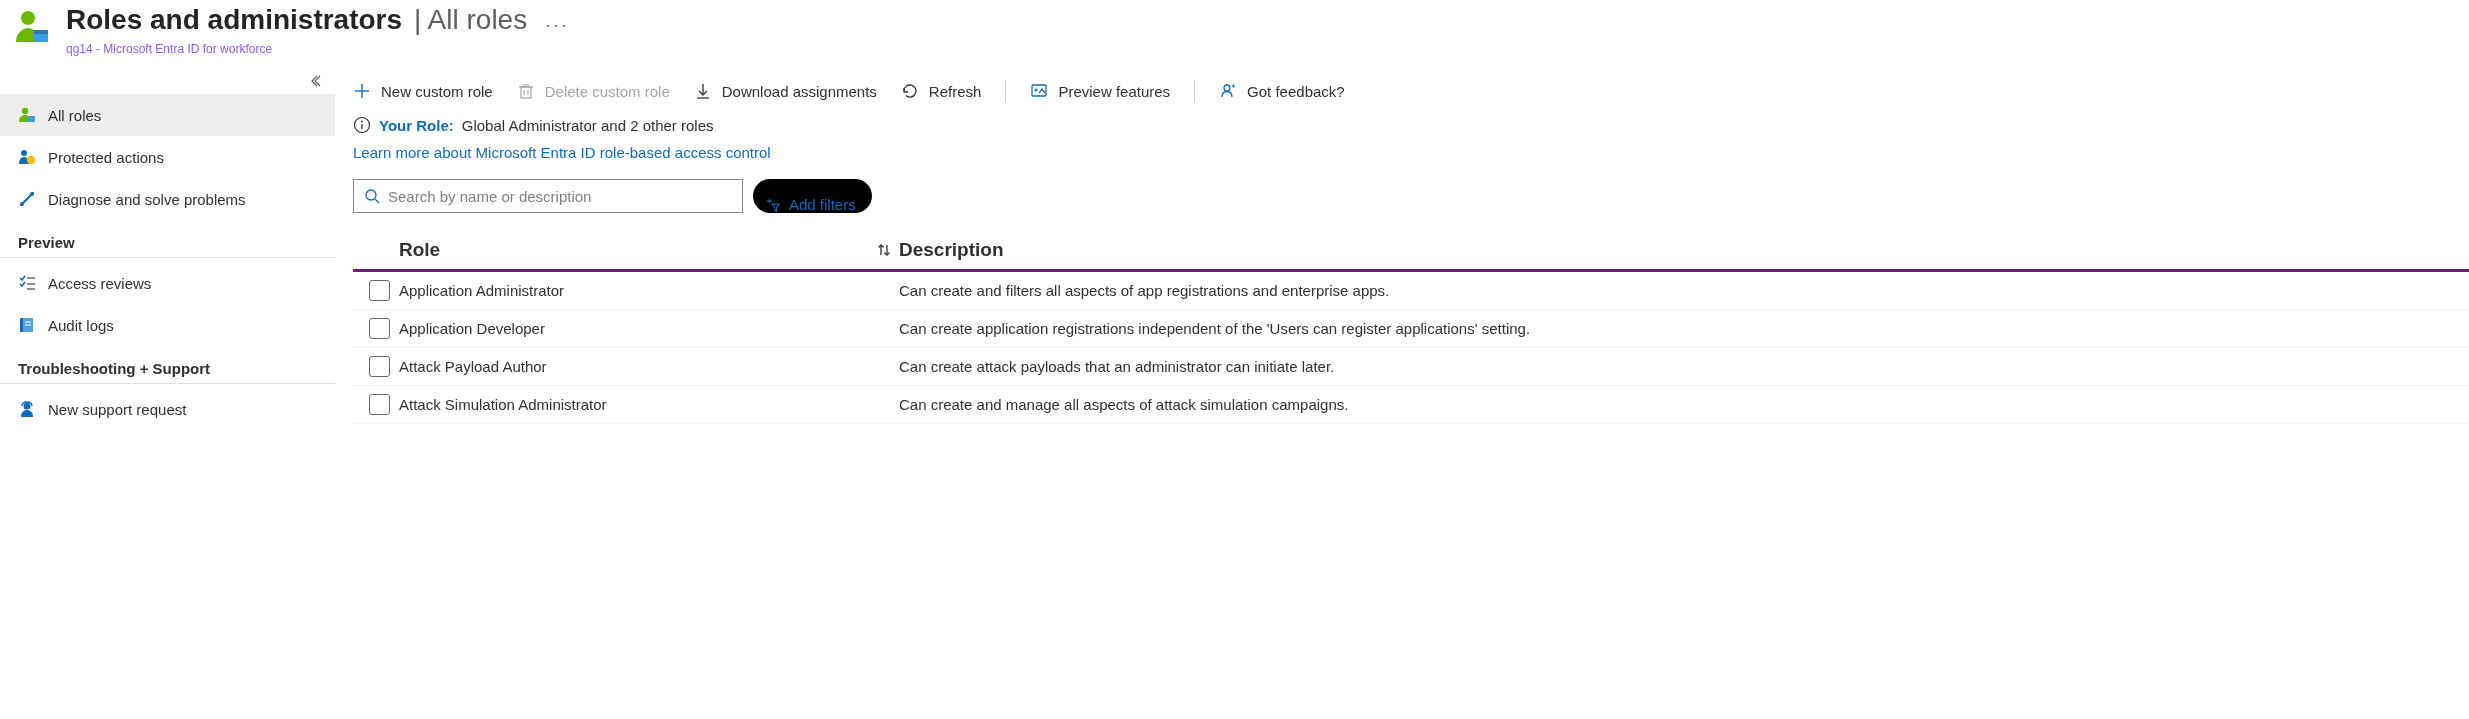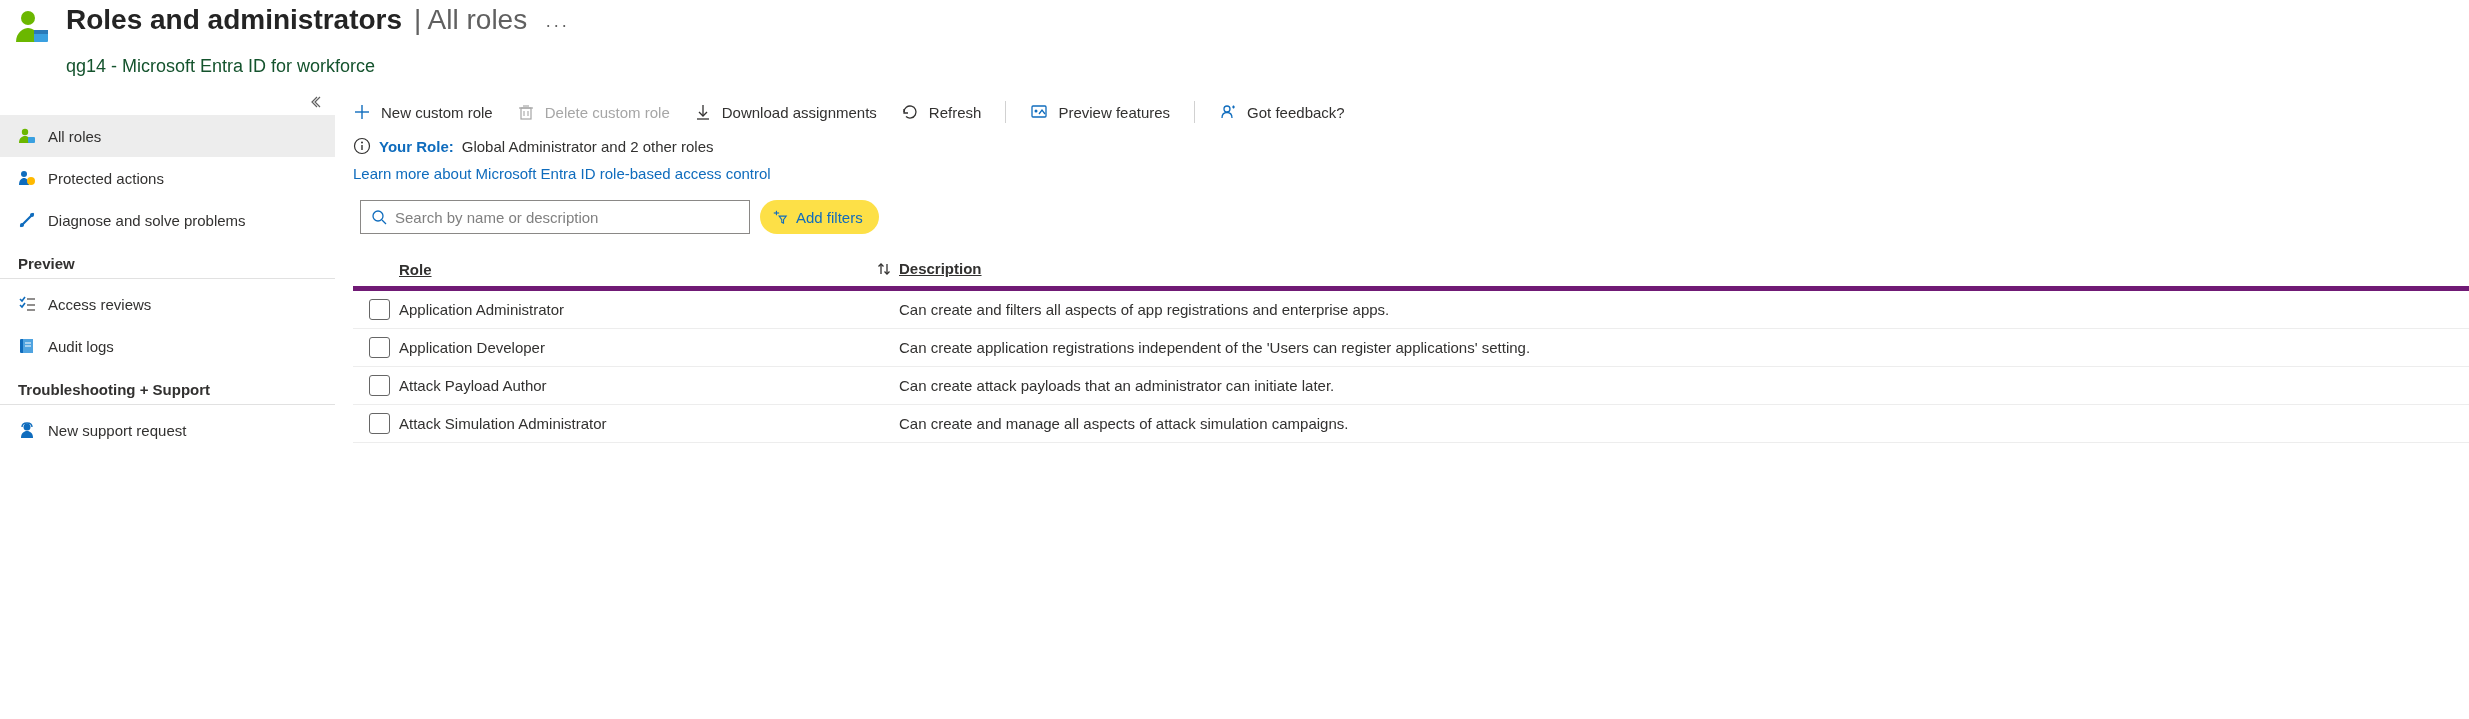--- a/index.html
+++ b/index.html
@@ -18,21 +18,21 @@
     align-items: flex-start;
     padding: 4px 10px 8px 12px;
     gap: 14px;
   }
   .header-icon { width: 40px; height: 40px; flex-shrink: 0; margin-top: 4px; }
   .header-text { display: flex; flex-direction: column; }
   .header-title-row { display: flex; align-items: flex-end; gap: 12px; }
   .header-title { font-size: 28px; font-weight: 600; color: #242424; }
   .header-subtitle { font-size: 28px; font-weight: 400; color: #606060; }
   .header-ellipsis { font-size: 18px; color: #616161; margin-left: 6px; letter-spacing: 2px; cursor: pointer; }
-  .header-breadcrumb { font-size: 18px; color: #14532d; margin-top: 20px; }
+  .header-breadcrumb { font-size: 12px; color: #8b5cf6; margin-top: 6px; }
 
   .body { display: flex; }
 
   
   .sidebar {
     width: 335px;
     flex-shrink: 0;
     padding-top: 4px;
   }
   .collapse-row {
@@ -111,52 +111,50 @@
     margin-bottom: 18px;
   }
   .search-box {
     display: flex;
     align-items: center;
     gap: 8px;
     width: 390px;
     height: 34px;
     border: 1px solid #8a8886;
     padding: 0 10px;
-    margin-left: 7px;
   }
   .search-box input {
     border: none;
     outline: none;
     flex: 1;
     font-size: 15px;
     font-family: inherit;
   }
   .search-box input::placeholder { color: #808080; }
   .add-filter-btn {
     display: flex;
-    align-items: center;
+    align-items: flex-end;
     gap: 8px;
     height: 34px;
     padding: 0 16px 0 12px;
-    background: #fde047;
+    background: #000000;
     border-radius: 17px;
     color: #0f6cbd;
     font-size: 15px;
     cursor: pointer;
   }
 
   
   .table { width: 100%; }
   .thead {
     display: flex;
-    border-bottom: 5px solid #701a75;
+    border-bottom: 3px solid #701a75;
     padding: 8px 0;
     font-weight: 600;
-    font-size: 15px;
-    text-decoration: underline;
+    font-size: 19px;
   }
   .col-check { width: 46px; padding-left: 8px; }
   .col-role { width: 470px; display:flex; align-items:center; gap:8px; }
   .col-sort { width: 30px; display:flex; align-items:center; justify-content:center; }
   .col-desc { flex: 1; }
   .trow {
     display: flex;
     align-items: center;
     border-bottom: 1px solid #ededed;
     padding: 8px 0;

